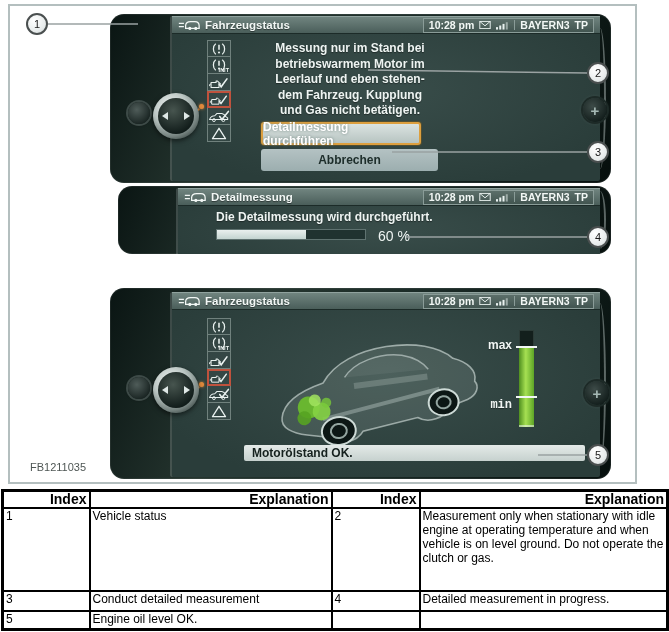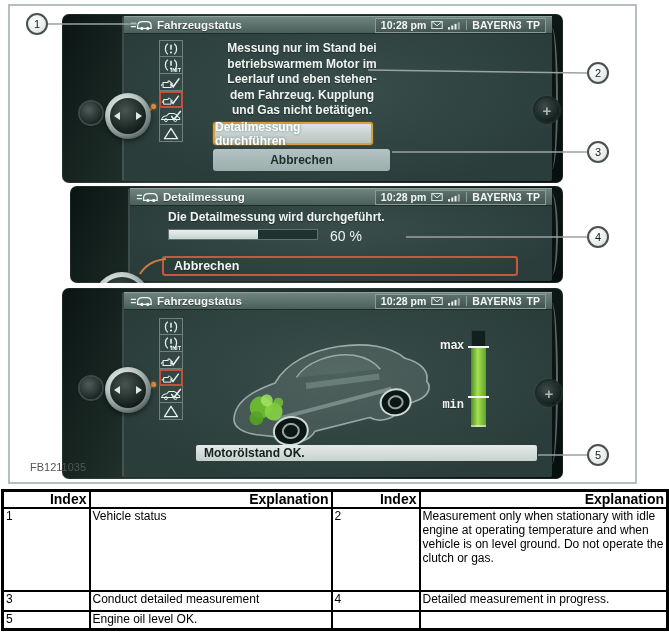--- a/index.html
+++ b/index.html
@@ -12,25 +12,25 @@
             border:2px solid #b4bfbf; background:#fff; }
   .leaders { position:absolute; left:0; top:0; width:625px; height:476px; z-index:4; pointer-events:none; }
   .callout { position:absolute; width:22px; height:22px; border-radius:50%;
              border:2px solid #4a4f4f; z-index:5;
              background:radial-gradient(circle at 35% 30%, #ffffff, #e7ebeb 65%, #c9d0d0);
              display:flex; align-items:center; justify-content:center;
              font-size:11px; color:#1a1a1a; }
   .figcode { position:absolute; left:20px; top:455px; font-size:11px; color:#4e5654; }
 
   
-  .block { position:absolute; border-radius:7px; overflow:hidden;
+  .block { position:absolute; border-radius:14px; overflow:hidden;
            background:linear-gradient(112deg,#0a1513 0%, #25352f 28%, #1b2b27 55%, #060f0d 100%);
-           box-shadow:inset 0 0 0 1px rgba(255,255,255,0.07); }
+           box-shadow:inset 0 0 0 1px rgba(255,255,255,0.07);margin-left:48px; }
   .block1 { left:52px; top:8px;   width:501px; height:169px; }
-  .block2 { left:60px; top:180px; width:493px; height:97px; }
+  .block2 { left:60px; top:180px; width:493px; height:68px; }
   .block3 { left:52px; top:282px; width:501px; height:191px; }
   .bezel-curve { position:absolute; right:5px; top:8%; height:84%; width:10px;
                  border-right:2px solid rgba(215,228,225,.4);
                  border-radius:0 60% 60% 0 / 0 50% 50% 0; }
 
   .screen { position:absolute; border-radius:2px; z-index:1;
             background:radial-gradient(ellipse at 50% 45%, #394d4a, #2a3d3a 80%);
             box-shadow:-2px 0 0 rgba(200,215,212,0.22); }
   .screen1 { left:62px; top:2px; width:428px; height:165px; }
   .screen2 { left:60px; top:2px; width:422px; height:93px; }

